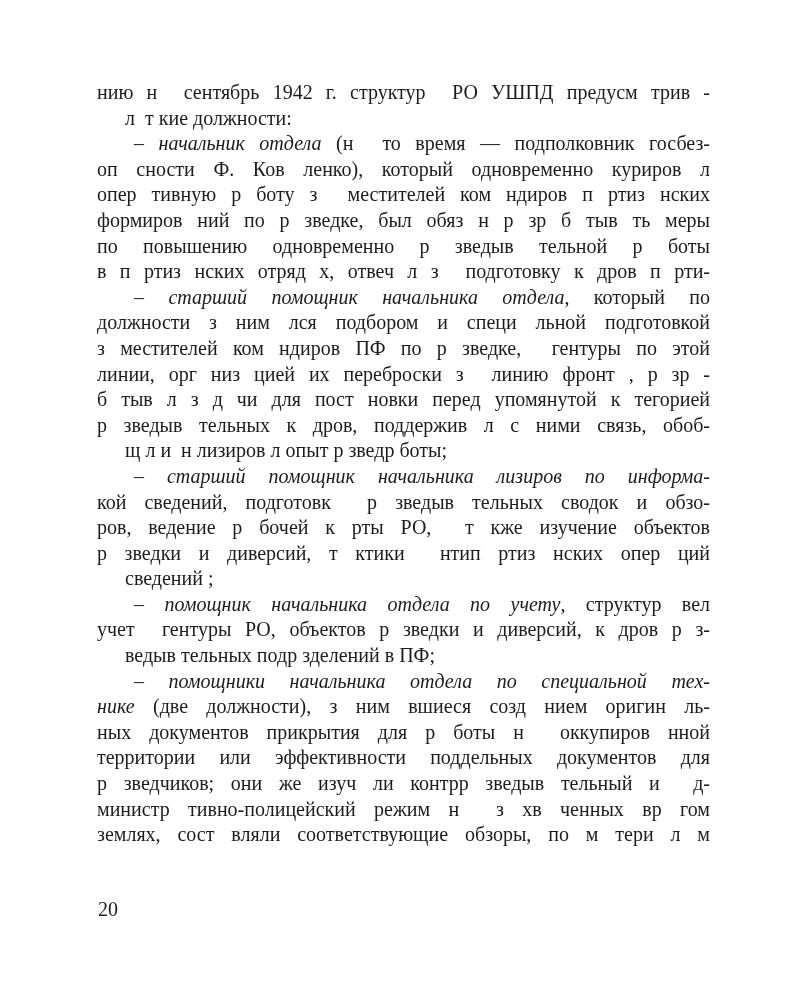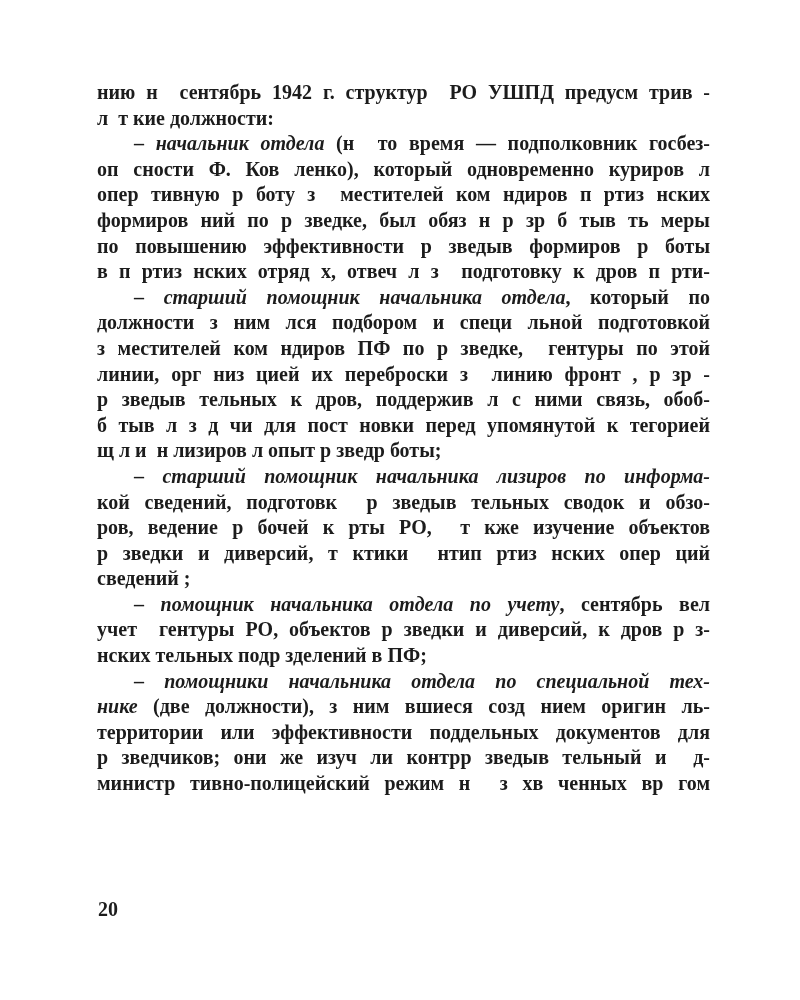--- a/index.html
+++ b/index.html
@@ -8,37 +8,37 @@
     background: #ffffff;
   }
   .page {
     position: relative;
     width: 736px;
     height: 1000px;
     background: #ffffff;
     font-family: "Liberation Serif", "DejaVu Serif", serif;
     color: #1c1c1c;
     overflow: hidden;
-    font-weight: bold;
   }
   .text-block {
     position: absolute;
     left: 97px;
     top: 80px;
     width: 613px;
     font-size: 20px;
     line-height: 25.6px;
   }
   .line {
     text-align: justify;
     text-align-last: justify;
     min-height: 25.6px;
   }
   .line.end {
     text-align-last: left;
+    margin-left: 28px;
   }
   .line.indent {
     text-indent: 37px;
   }
   .seg { }
   .it {
     font-style: italic;
   }
   .page-number {
     position: absolute;
@@ -52,37 +52,39 @@
 <body>
 
 <div class="page">
   <div class="text-block" id="text-block">
       <div class="line"><span class="seg">нию н&nbsp; сентябрь 1942 г. структур&nbsp; РО УШПД предусм трив&nbsp;-</span></div>
       <div class="line end"><span class="seg">л&nbsp; т кие должности:</span></div>
       <div class="line indent"><span class="seg">– </span><span class="seg it">начальник отдела</span><span class="seg"> (н&nbsp; то время — подполковник госбез-</span></div>
       <div class="line"><span class="seg">оп сности Ф. Ков ленко), который одновременно куриров л</span></div>
       <div class="line"><span class="seg">опер тивную р боту з&nbsp; местителей ком ндиров п ртиз нских</span></div>
       <div class="line"><span class="seg">формиров ний по р зведке, был обяз н р зр б тыв ть меры</span></div>
-      <div class="line"><span class="seg">по повышению эффективности р зведыв формиров р боты</span></div>
+      <div class="line"><span class="seg">по повышению одновременно р зведыв тельной р боты</span></div>
       <div class="line"><span class="seg">в п ртиз нских отряд х, отвеч л з&nbsp; подготовку к дров п рти-</span></div>
       <div class="line indent"><span class="seg">– </span><span class="seg it">старший помощник начальника отдела</span><span class="seg">, который по</span></div>
       <div class="line"><span class="seg">должности з ним лся подбором и специ льной подготовкой</span></div>
       <div class="line"><span class="seg">з местителей ком ндиров ПФ по р зведке,&nbsp; гентуры по этой</span></div>
       <div class="line"><span class="seg">линии, орг низ цией их переброски з&nbsp; линию фронт , р зр&nbsp;-</span></div>
+      <div class="line"><span class="seg">б тыв л з д чи для пост новки перед упомянутой к тегорией</span></div>
       <div class="line"><span class="seg">р зведыв тельных к дров, поддержив л с ними связь, обоб-</span></div>
-      <div class="line"><span class="seg">б тыв л з д чи для пост новки перед упомянутой к тегорией</span></div>
       <div class="line end"><span class="seg">щ л и&nbsp; н лизиров л опыт р зведр боты;</span></div>
       <div class="line indent"><span class="seg">– </span><span class="seg it">старший помощник начальника лизиров по информа-</span></div>
       <div class="line"><span class="seg">кой сведений, подготовк&nbsp; р зведыв тельных сводок и обзо-</span></div>
       <div class="line"><span class="seg">ров, ведение р бочей к рты РО,&nbsp; т кже изучение объектов</span></div>
       <div class="line"><span class="seg">р зведки и диверсий, т ктики&nbsp; нтип ртиз нских опер ций</span></div>
       <div class="line end"><span class="seg">сведений ;</span></div>
-      <div class="line indent"><span class="seg">– </span><span class="seg it">помощник начальника отдела по учету</span><span class="seg">, сентябрь вел</span></div>
+      <div class="line indent"><span class="seg">– </span><span class="seg it">помощник начальника отдела по учету</span><span class="seg">, структур вел</span></div>
       <div class="line"><span class="seg">учет&nbsp; гентуры РО, объектов р зведки и диверсий, к дров р з-</span></div>
-      <div class="line end"><span class="seg">нских тельных подр зделений в ПФ;</span></div>
+      <div class="line end"><span class="seg">ведыв тельных подр зделений в ПФ;</span></div>
       <div class="line indent"><span class="seg">– </span><span class="seg it">помощники начальника отдела по специальной тех-</span></div>
       <div class="line"><span class="seg it">нике</span><span class="seg"> (две должности), з ним вшиеся созд нием оригин ль-</span></div>
+      <div class="line"><span class="seg">ных документов прикрытия для р боты н&nbsp; оккупиров нной</span></div>
       <div class="line"><span class="seg">территории или эффективности поддельных документов для</span></div>
       <div class="line"><span class="seg">р зведчиков; они же изуч ли контрр зведыв тельный и&nbsp; д-</span></div>
       <div class="line"><span class="seg">министр тивно-полицейский режим н&nbsp; з хв ченных вр гом</span></div>
+      <div class="line"><span class="seg">землях, сост вляли соответствующие обзоры, по м тери л м</span></div>
     </div>
   <div class="page-number">20</div>
 </div>
 
 </body></html>

